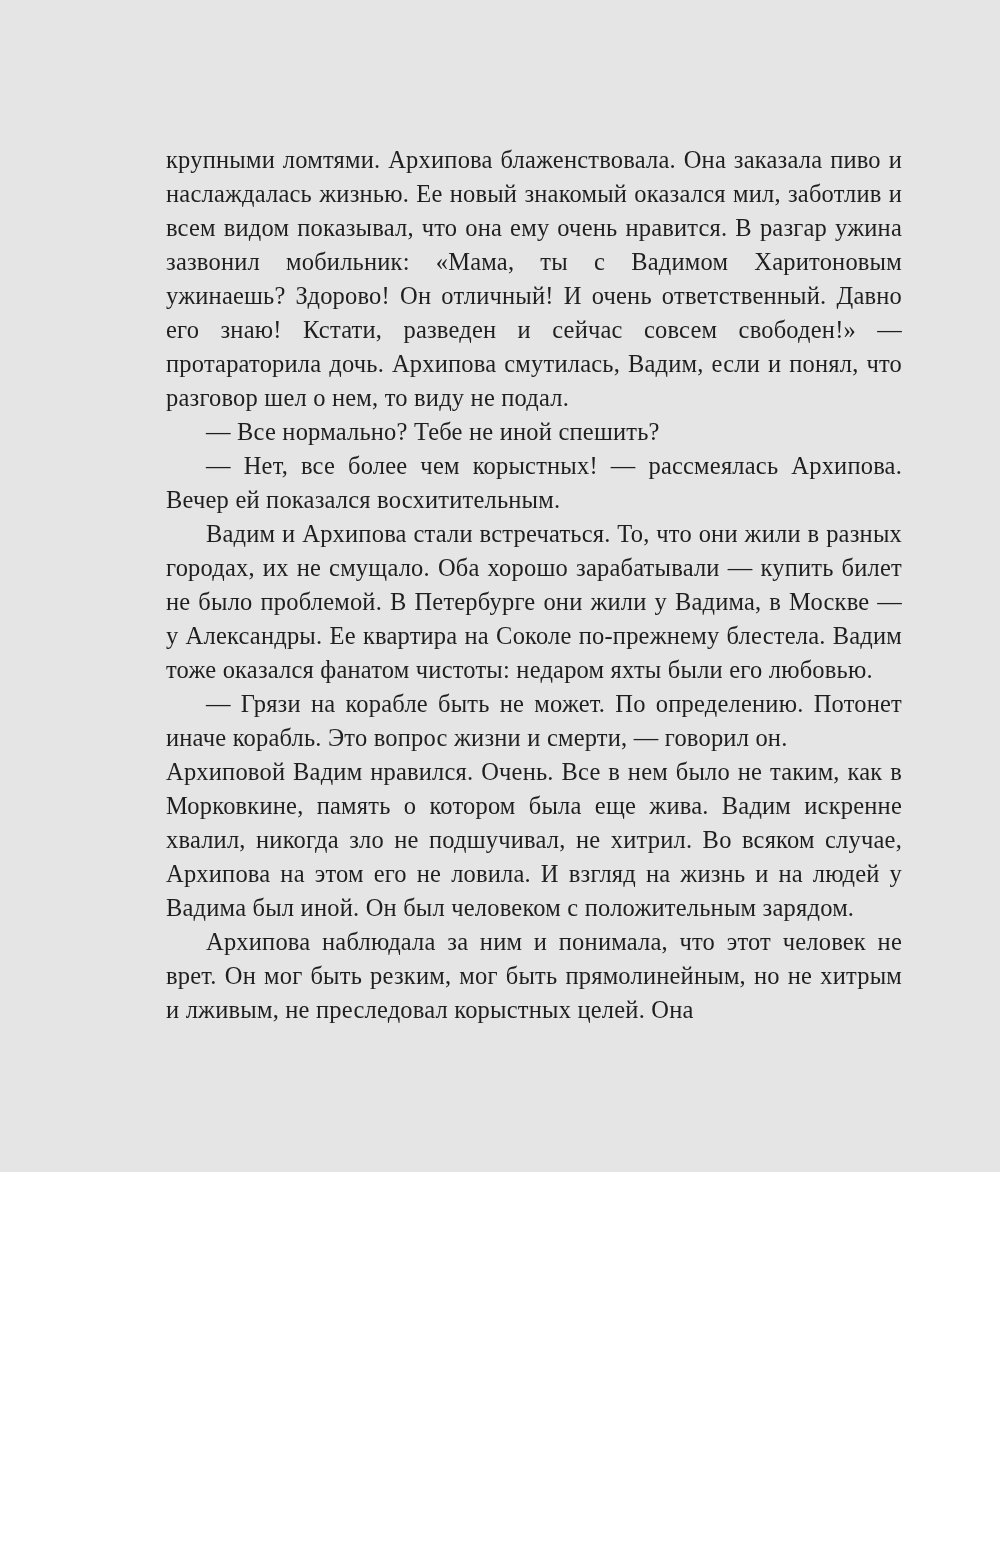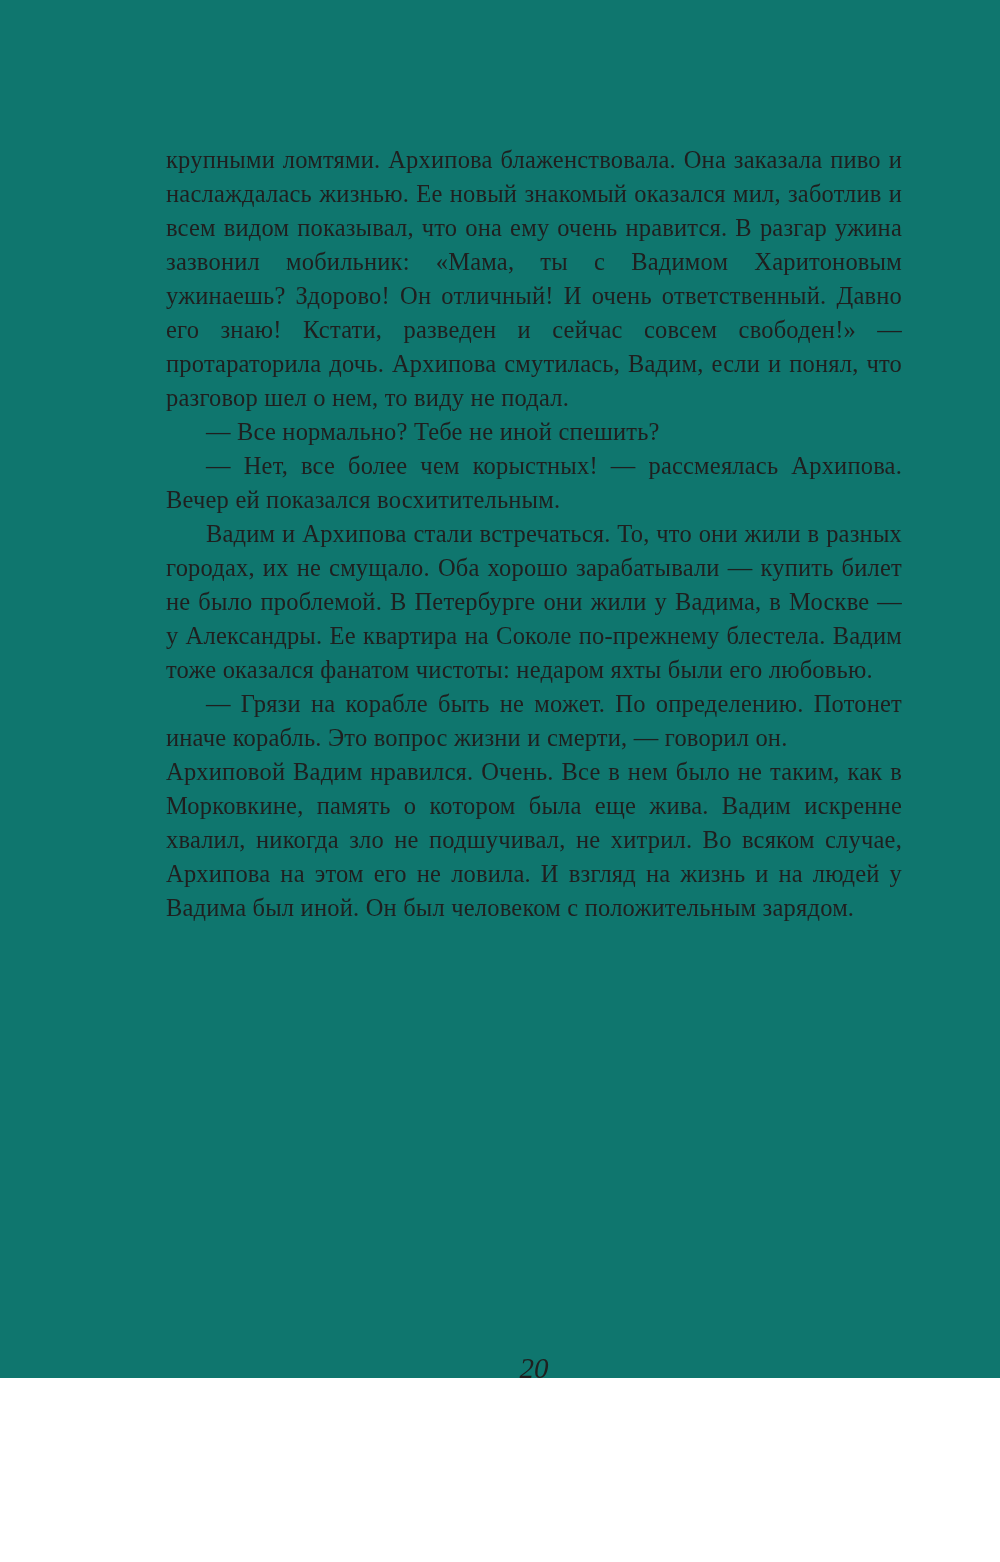--- a/index.html
+++ b/index.html
@@ -3,22 +3,22 @@
 <meta charset="utf-8">
 <style>
   html, body {
     margin: 0;
     padding: 0;
     background: #ffffff;
   }
   .page {
     position: relative;
     width: 1000px;
-    height: 1378px;
-    background: #0f766e;
+    height: 1172px;
+    background: #e5e5e5;
     font-family: "Liberation Serif", "DejaVu Serif", serif;
     color: #1f1f1f;
     overflow: hidden;
   }
   .text-block {
     position: absolute;
     left: 166px;
     top: 143px;
     width: 736px;
     font-size: 24.5px;
@@ -51,15 +51,16 @@
 <body>
 
 <div class="page">
   <div class="text-block" lang="ru">
     <p class="para">крупными ломтями. Архипова блаженствовала. Она заказала пиво и наслаждалась жизнью. Ее новый знакомый оказался мил, заботлив и всем видом показывал, что она ему очень нравится. В разгар ужина зазвонил мобильник: «Мама, ты с Вадимом Харитоновым ужинаешь? Здорово! Он отличный! И очень ответственный. Давно его знаю! Кстати, разведен и сейчас совсем свободен!» — протараторила дочь. Архипова смутилась, Вадим, если и понял, что разговор шел о нем, то виду не подал.</p>
     <p class="para indented">— Все нормально? Тебе не иной спешить?</p>
     <p class="para indented">— Нет, все более чем корыстных! — рассмеялась Архипова. Вечер ей показался восхитительным.</p>
     <p class="para indented">Вадим и Архипова стали встречаться. То, что они жили в разных городах, их не смущало. Оба хорошо зарабатывали — купить билет не было проблемой. В Петербурге они жили у Вадима, в Москве — у Александры. Ее квартира на Соколе по-прежнему блестела. Вадим тоже оказался фанатом чистоты: недаром яхты были его любовью.</p>
     <p class="para indented">— Грязи на корабле быть не может. По определению. Потонет иначе корабль. Это вопрос жизни и смерти, — говорил он.</p>
     <p class="para">Архиповой Вадим нравился. Очень. Все в нем было не таким, как в Морковкине, память о котором была еще жива. Вадим искренне хвалил, никогда зло не подшучивал, не хитрил. Во всяком случае, Архипова на этом его не ловила. И взгляд на жизнь и на людей у Вадима был иной. Он был человеком с положительным зарядом.</p>
+    <p class="para indented">Архипова наблюдала за ним и понимала, что этот человек не врет. Он мог быть резким, мог быть прямолинейным, но не хитрым и лживым, не преследовал корыстных целей. Она</p>
   </div>
   <div class="page-number">20</div>
 </div>
 
 </body></html>

